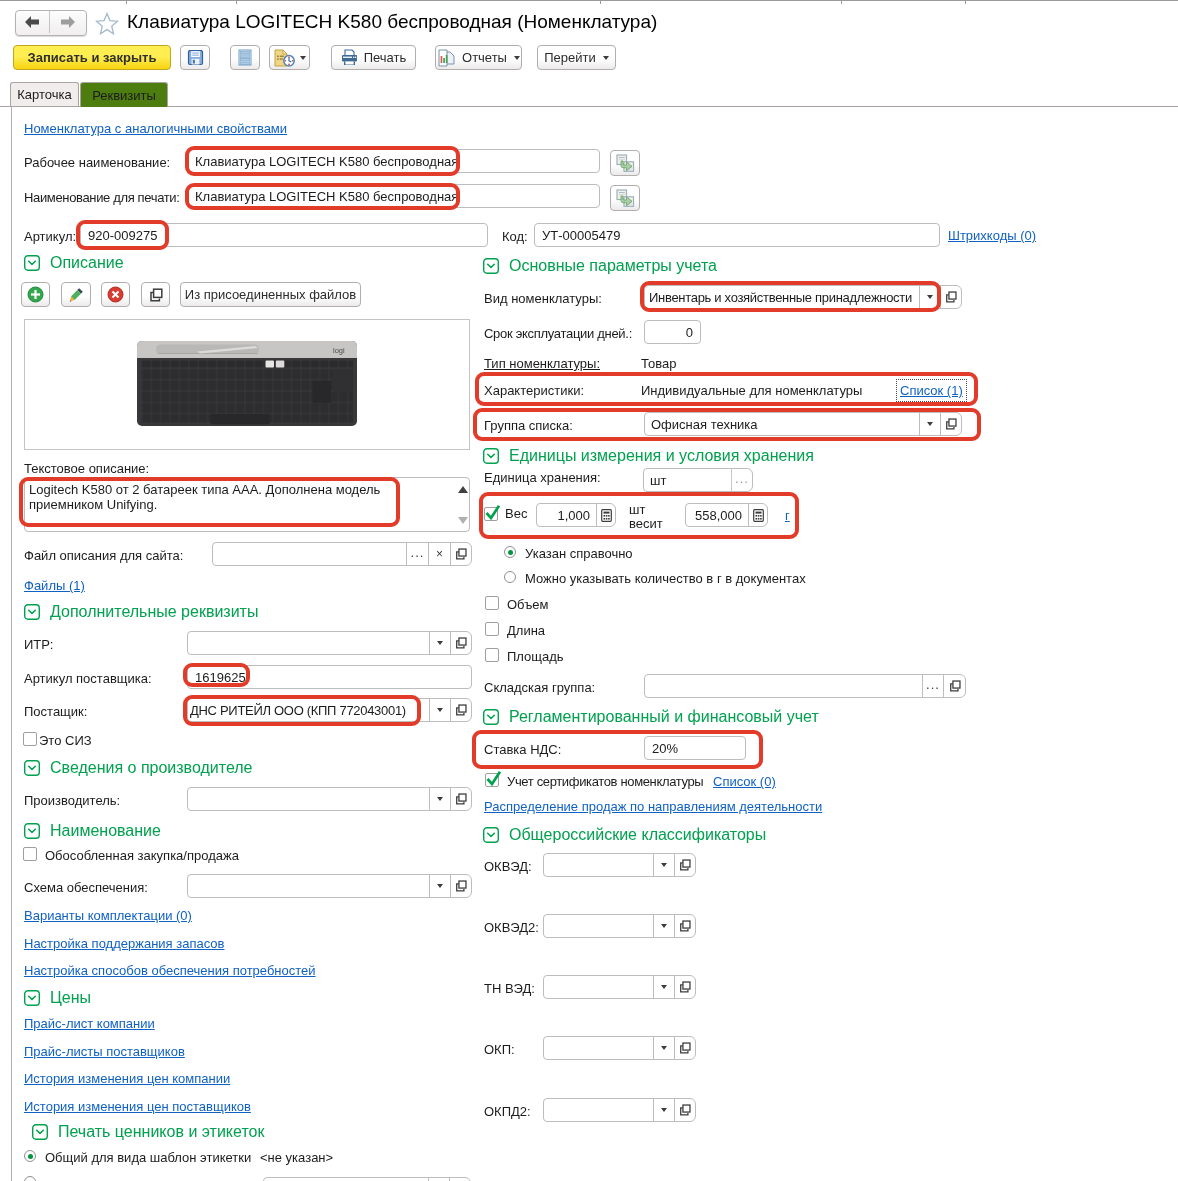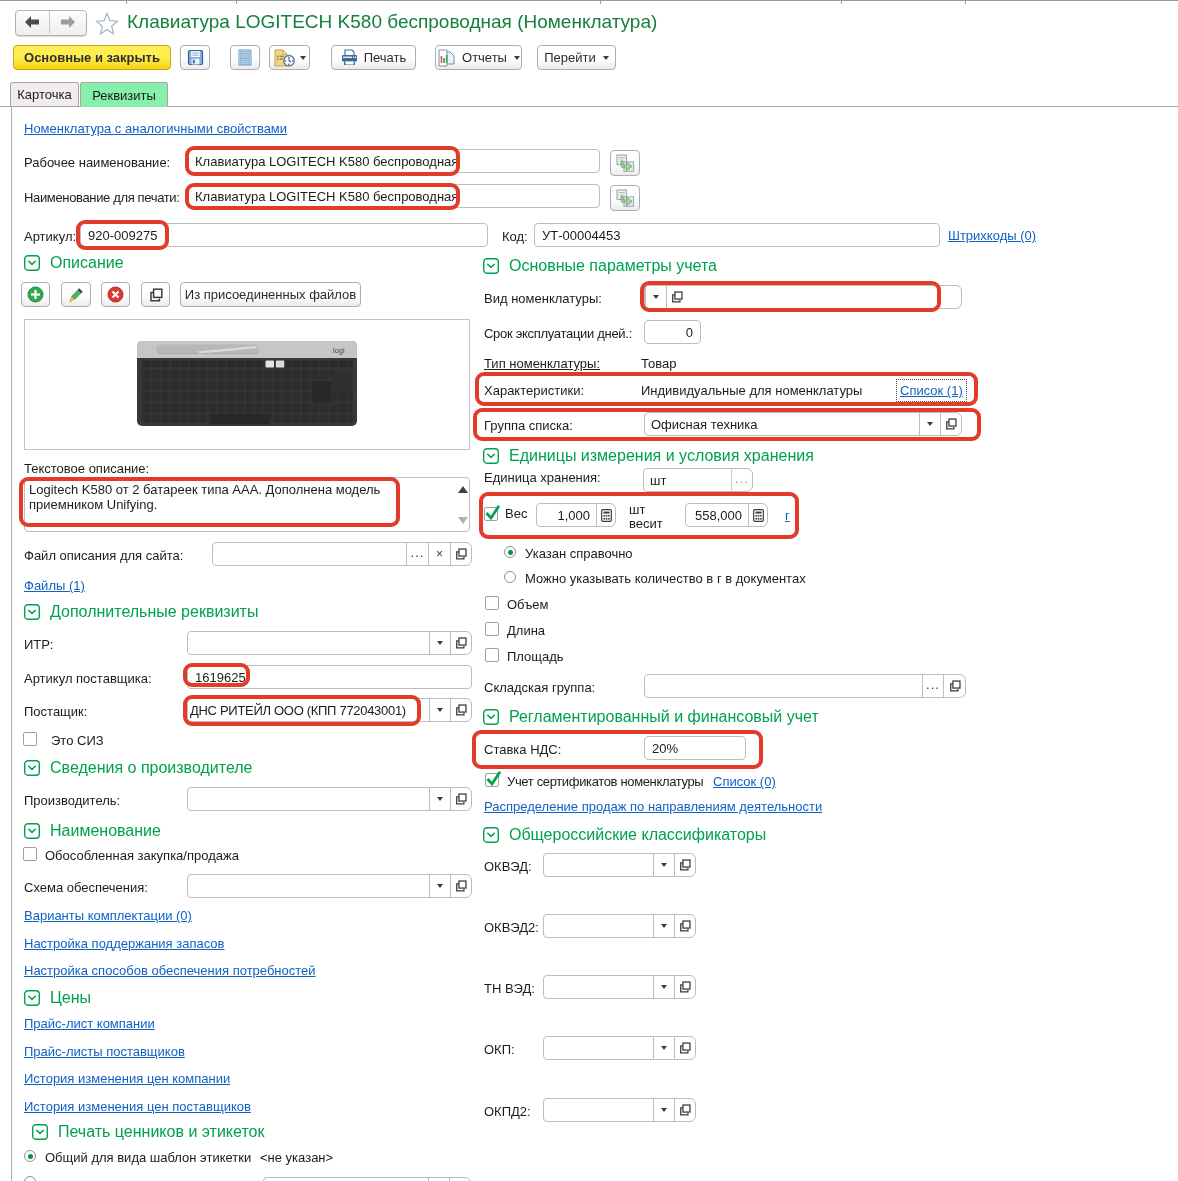--- a/index.html
+++ b/index.html
@@ -49,23 +49,23 @@
     <path d="M8 1 L2 7 L8 13 L8 9.5 L16 9.5 L16 4.5 L8 4.5 Z" fill="#4a4a4a"></path>
   </svg>
   <svg style="position:absolute;left:59px;top:15px;" width="18" height="14" viewBox="0 0 18 14">
     <path d="M10 1 L16 7 L10 13 L10 9.5 L2 9.5 L2 4.5 L10 4.5 Z" fill="#9e9c9c"></path>
   </svg>
 
   <svg style="position:absolute;left:95px;top:12px;" width="24" height="23" viewBox="0 0 24 23">
     <path d="M12 1.5 L14.9 8.6 L22.6 9.2 L16.7 14.2 L18.5 21.7 L12 17.6 L5.5 21.7 L7.3 14.2 L1.4 9.2 L9.1 8.6 Z" fill="none" stroke="#a4b8cb" stroke-width="1.3"></path>
   </svg>
 
-  <div style="position:absolute;left:127px;top:11px;font-size:19px;color:#15803d;white-space:nowrap;">Клавиатура LOGITECH K580 беспроводная (Номенклатура)</div>
-
-  <div class="tbtn" style="left:13px;top:45px;width:158px;height:25px;background:linear-gradient(#ffee52 45%,#f8d410);border:1px solid #c3a61b;font-weight:bold;color:#2f2f2f;">Основные и закрыть</div>
+  <div style="position:absolute;left:127px;top:11px;font-size:19px;color:#000000;white-space:nowrap;">Клавиатура LOGITECH K580 беспроводная (Номенклатура)</div>
+
+  <div class="tbtn" style="left:13px;top:45px;width:158px;height:25px;background:linear-gradient(#ffee52 45%,#f8d410);border:1px solid #c3a61b;font-weight:bold;color:#2f2f2f;">Записать и закрыть</div>
   <div class="tbtn" style="left:180px;top:45px;width:30px;height:25px;">
     <svg width="17" height="17" viewBox="0 0 17 17">
           <path d="M2.5 1.5 L14.5 1.5 L15.5 2.5 L15.5 14 Q15.5 15.5 14 15.5 L3 15.5 Q1.5 15.5 1.5 14 L1.5 2.5 Z" fill="#88aedd" stroke="#31609e" stroke-width="1.2"></path>
           <rect x="4.2" y="2.2" width="8.6" height="5.8" fill="#fff"></rect>
           <rect x="5.2" y="3.5" width="6.6" height="1.1" fill="#88aedd"></rect>
           <rect x="5.2" y="5.6" width="6.6" height="1.1" fill="#88aedd"></rect>
           <rect x="4.6" y="9.8" width="7.8" height="5.7" fill="#e9f0f8"></rect>
           <rect x="5.8" y="10.8" width="2.1" height="3.7" fill="#4a76ad"></rect>
         </svg>
   </div>
@@ -118,21 +118,21 @@
     <span>Отчеты</span>
     <span class="tri" style="margin-left:7px;border-left-width:3.5px;border-right-width:3.5px;border-top-width:4.5px;"></span>
   </div>
   <div class="tbtn" style="left:537px;top:45px;width:79px;height:25px;">
     <span>Перейти</span>
     <span class="tri" style="margin-left:7px;border-left-width:3.5px;border-right-width:3.5px;border-top-width:4.5px;"></span>
   </div>
 
   <div style="position:absolute;left:0;top:106px;width:1178px;height:1px;background:#a8a2a2;"></div>
   <div style="position:absolute;left:10px;top:82px;width:69px;height:24px;box-sizing:border-box;border:1px solid #aba3a3;border-bottom:none;border-radius:3px 3px 0 0;background:#f2eded;display:flex;align-items:center;justify-content:center;">Карточка</div>
-  <div style="position:absolute;left:80px;top:82px;width:88px;height:25px;box-sizing:border-box;border:1px solid #aba3a3;border-bottom:none;border-radius:3px 3px 0 0;background:#86efac;display:flex;align-items:center;justify-content:center;">Реквизиты</div>
+  <div style="position:absolute;left:80px;top:82px;width:88px;height:25px;box-sizing:border-box;border:1px solid #aba3a3;border-bottom:none;border-radius:3px 3px 0 0;background:#4d7c0f;display:flex;align-items:center;justify-content:center;">Реквизиты</div>
 </div>
 
 <div id="fields">
   <a class="lnk" style="left:24px;top:121px;">Номенклатура с аналогичными свойствами</a>
 
   <div class="lb" style="left:24px;top:155px;">Рабочее наименование:</div>
   <div class="in" style="left:187px;top:149px;width:413px;height:24px;">Клавиатура LOGITECH K580 беспроводная</div>
   <div class="tbtn" style="left:610px;top:150px;width:30px;height:26px;">
     <svg width="20" height="20" viewBox="0 0 20 20">
       <rect x="2" y="2" width="9.5" height="9.5" fill="#f4f1e4" stroke="#9db0c2" stroke-width="1.2"></rect>
@@ -155,21 +155,21 @@
       <rect x="9" y="8.8" width="9.5" height="9.5" fill="#f4f1e4" stroke="#9db0c2" stroke-width="1.2"></rect>
       <rect x="10.8" y="13.4" width="6" height="1.1" fill="#aebfcc"></rect>
           <rect x="10.8" y="15.6" width="6" height="1.1" fill="#cfd8e0"></rect>
       <path d="M6 8 L6 12.5 Q6 14.8 8.5 14.8 L11.5 14.8 L11.5 17.8 L17 13.2 L11.5 9 L11.5 12 L9 12 Q8 12 8 11 L8 8 Z" fill="#a5cba5" stroke="#61a361" stroke-width="0.9" opacity="0.9"></path>
     </svg>
   </div>
 
   <div class="lb" style="left:24px;top:229px;">Артикул:</div>
   <div class="in" style="left:80px;top:223px;width:408px;height:24px;">920-009275</div>
   <div class="lb" style="left:502px;top:229px;">Код:</div>
-  <div class="in" style="left:534px;top:223px;width:406px;height:24px;">УТ-00004453</div>
+  <div class="in" style="left:534px;top:223px;width:406px;height:24px;">УТ-00005479</div>
   <a class="lnk" style="left:948px;top:228px;">Штрихкоды (0)</a>
 </div>
 
 <div id="leftcol">
   <div class="gh" style="left:24px;top:254px;">
     <svg width="16" height="16" viewBox="0 0 16 16">
           <rect x="0.7" y="0.7" width="14.6" height="14.6" rx="3.2" fill="none" stroke="#00a14f" stroke-width="1.4"></rect>
           <path d="M4.7 6.2 L8 9.4 L11.3 6.2" fill="none" stroke="#00a14f" stroke-width="1.5" stroke-linecap="round" stroke-linejoin="round"></path>
         </svg>
     <span class="tx">Описание</span>
@@ -285,21 +285,21 @@
         </div>
     <div class="sec" style="width:21px;">
       <svg width="12" height="12" viewBox="0 0 14 14">
             <rect x="4.6" y="1.2" width="8.2" height="8.2" fill="#fff" stroke="#3c3c3c" stroke-width="1.5"></rect>
             <path d="M4.4 4.4 L2 4.4 L2 12.8 L10.4 12.8 L10.4 10.4" fill="none" stroke="#3c3c3c" stroke-width="1.5"></path>
           </svg>
     </div>
   </div>
 
   <div class="cb" style="left:23px;top:732px;"></div>
-  <div class="lb" style="left:51px;top:733px;">Это СИЗ</div>
+  <div class="lb" style="left:39px;top:733px;">Это СИЗ</div>
 
   <div class="gh" style="left:24px;top:759px;">
     <svg width="16" height="16" viewBox="0 0 16 16">
           <rect x="0.7" y="0.7" width="14.6" height="14.6" rx="3.2" fill="none" stroke="#00a14f" stroke-width="1.4"></rect>
           <path d="M4.7 6.2 L8 9.4 L11.3 6.2" fill="none" stroke="#00a14f" stroke-width="1.5" stroke-linecap="round" stroke-linejoin="round"></path>
         </svg>
     <span class="tx">Сведения о производителе</span>
   </div>
 
   <div class="lb" style="left:24px;top:793px;">Производитель:</div>
@@ -382,20 +382,21 @@
   <div class="gh" style="left:483px;top:257px;">
     <svg width="16" height="16" viewBox="0 0 16 16">
           <rect x="0.7" y="0.7" width="14.6" height="14.6" rx="3.2" fill="none" stroke="#00a14f" stroke-width="1.4"></rect>
           <path d="M4.7 6.2 L8 9.4 L11.3 6.2" fill="none" stroke="#00a14f" stroke-width="1.5" stroke-linecap="round" stroke-linejoin="round"></path>
         </svg>
     <span class="tx">Основные параметры учета</span>
   </div>
 
   <div class="lb" style="left:484px;top:291px;">Вид номенклатуры:</div>
   <div class="combo" style="left:644px;top:285px;width:318px;height:24px;">
+    <div class="val" style="padding:0 1px 0 4px;letter-spacing:-0.3px;">Инвентарь и хозяйственные принадлежности</div>
     <div class="sec" style="width:21px;">
           <span class="tri" style="border-left-width:3.5px;border-right-width:3.5px;border-top-width:4.5px;"></span>
         </div>
     <div class="sec" style="width:21px;">
       <svg width="12" height="12" viewBox="0 0 14 14">
             <rect x="4.6" y="1.2" width="8.2" height="8.2" fill="#fff" stroke="#3c3c3c" stroke-width="1.5"></rect>
             <path d="M4.4 4.4 L2 4.4 L2 12.8 L10.4 12.8 L10.4 10.4" fill="none" stroke="#3c3c3c" stroke-width="1.5"></path>
           </svg>
     </div>
   </div>

